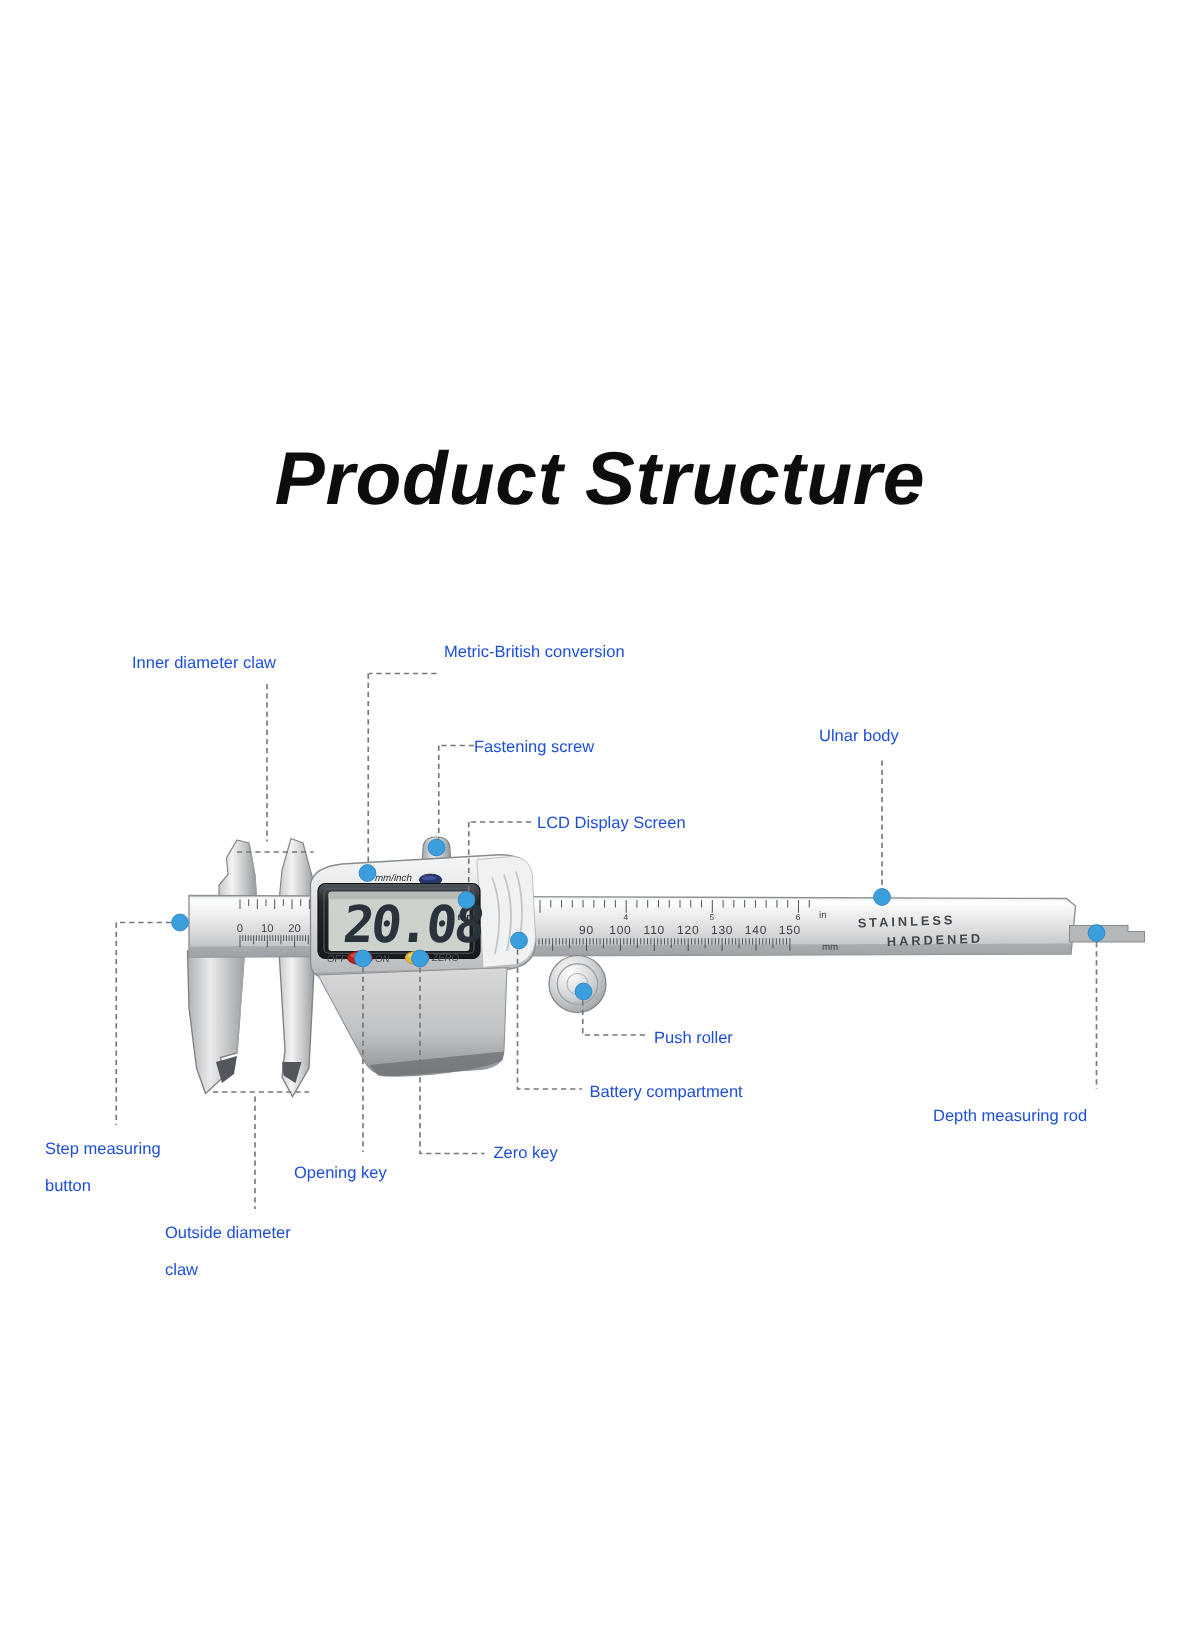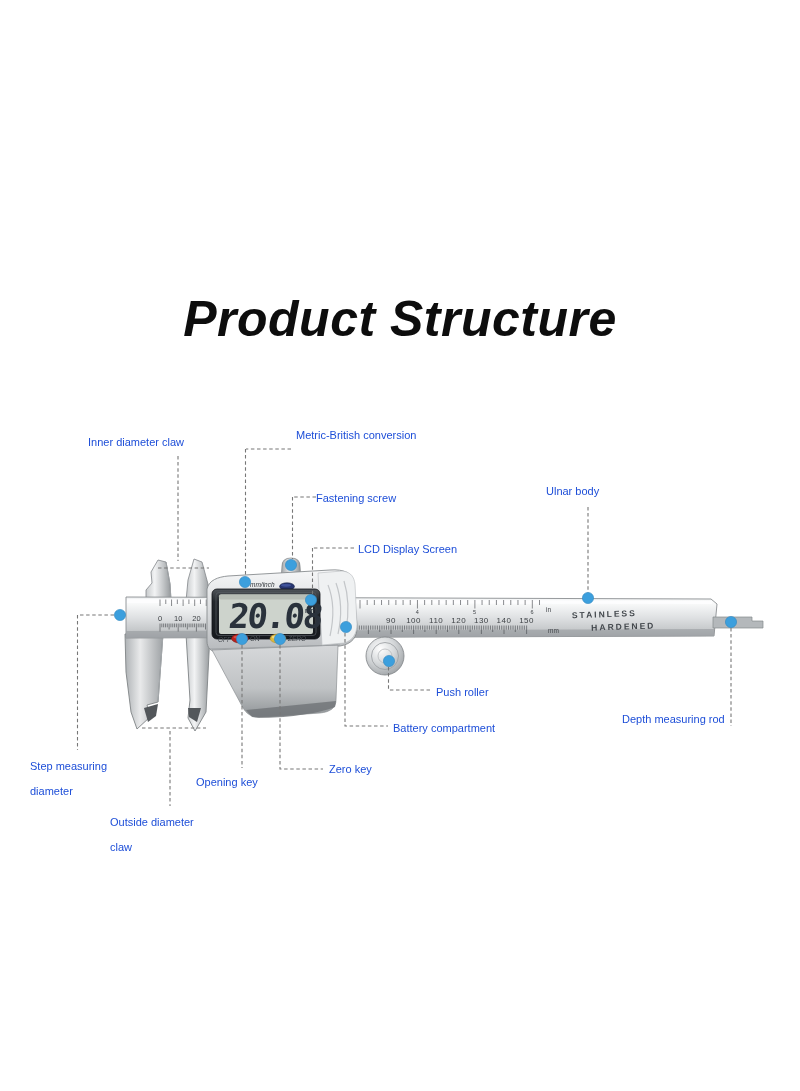--- a/index.html
+++ b/index.html
@@ -347,30 +347,30 @@
   </div>
   <div class="lbl" style="left:358px;top:537px;">
     <span>LCD Display Screen</span>
   </div>
   <div class="lbl" style="left:436px;top:680px;text-align:right;">
     <span>Push roller</span>
   </div>
   <div class="lbl" style="left:393px;top:716px;text-align:right;">
     <span>Battery compartment</span>
   </div>
-  <div class="lbl" style="left:622px;top:707px;">
+  <div class="lbl" style="left:622px;top:732px;">
     <span>Depth measuring rod</span>
   </div>
   <div class="lbl" style="left:329px;top:757px;text-align:center;">
     <span>Zero key</span>
   </div>
   <div class="lbl" style="left:196px;top:770px;">
     <span>Opening key</span>
   </div>
   <div class="lbl" style="left:30px;top:754px;">
     <span>Step measuring</span>
-    <span>diameter</span>
+    <span>button</span>
   </div>
   <div class="lbl" style="left:110px;top:810px;">
     <span>Outside diameter</span>
     <span>claw</span>
   </div>
 </div>
 
 </body></html>

